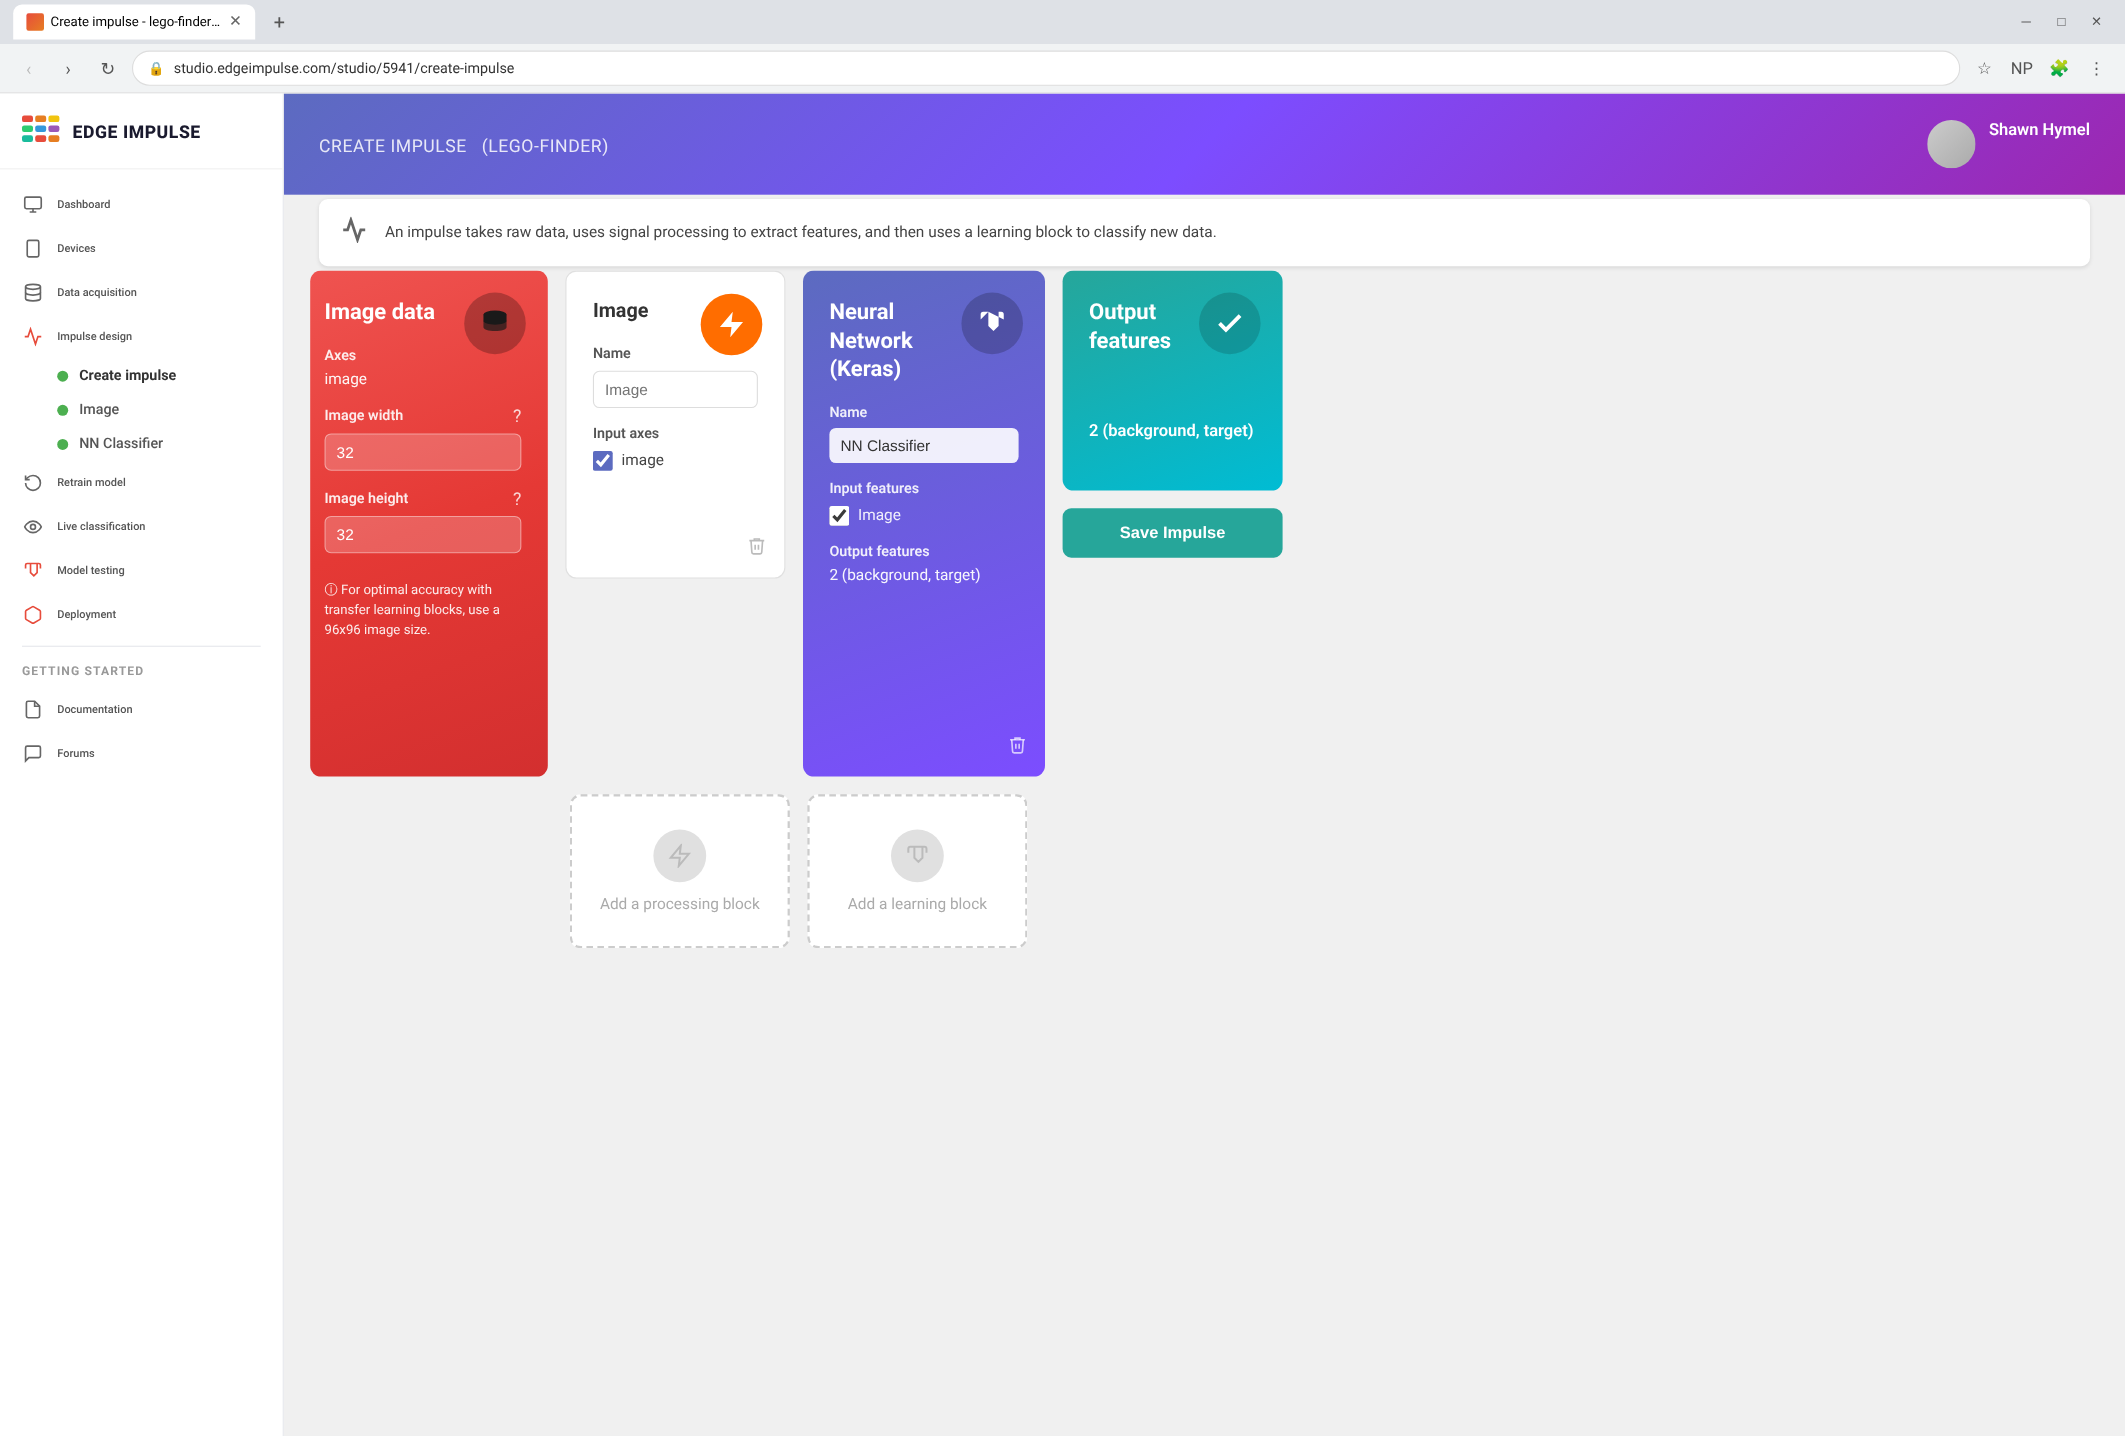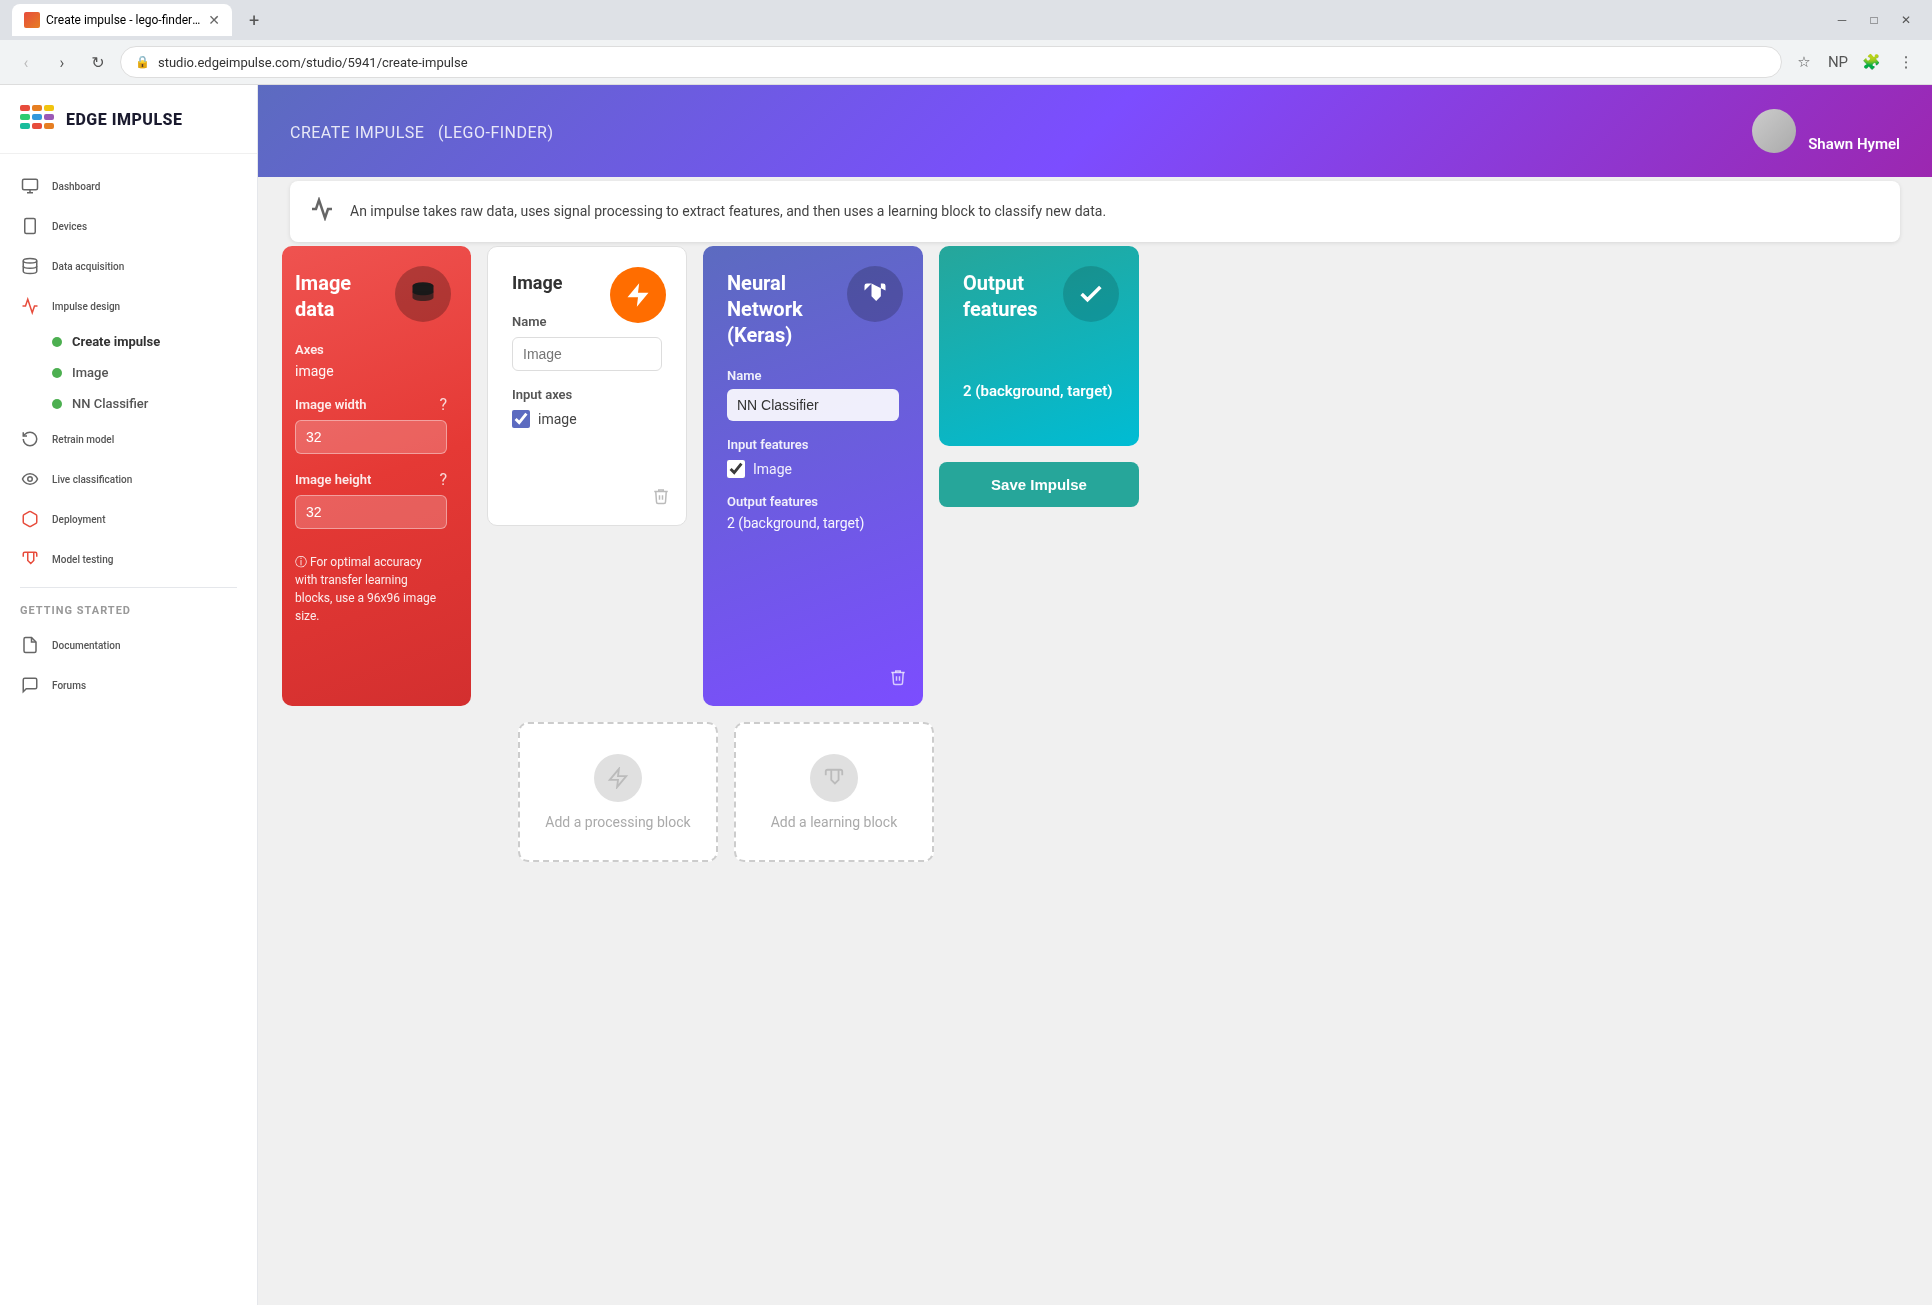--- a/index.html
+++ b/index.html
@@ -43,40 +43,40 @@
     .nav-divider { height: 1px; background: #e5e7eb; margin: 8px 20px; }
     .nav-section-label { padding: 8px 20px; font-size: 11px; font-weight: 700; color: #999; letter-spacing: 1px; }
 
     
     .main-content { flex: 1; display: flex; flex-direction: column; overflow: hidden; }
 
     
     .page-header { background: linear-gradient(135deg, #5c6bc0 0%, #7c4dff 50%, #9c27b0 100%); padding: 24px 32px; display: flex; align-items: center; justify-content: space-between; flex-shrink: 0; }
     .header-title { color: white; font-size: 20px; font-weight: 700; letter-spacing: 0.5px; }
     .header-title span { font-weight: 400; font-size: 16px; opacity: 0.85; }
-    .header-user { display: flex; align-items: flex-end; gap: 12px; color: white; }
+    .header-user { display: flex; align-items: flex-start; gap: 12px; color: white; }
     .avatar { width: 44px; height: 44px; border-radius: 50%; background: #ddd; overflow: hidden; }
     .avatar-placeholder { width: 100%; height: 100%; background: linear-gradient(135deg, #ccc, #aaa); }
     .user-name { font-size: 15px; font-weight: 600; }
 
     
     .info-banner { background: white; margin: 4px 32px; border-radius: 8px; padding: 16px 20px; display: flex; align-items: center; gap: 16px; box-shadow: 0 1px 4px rgba(0,0,0,0.1); flex-shrink: 0; }
     .info-icon { color: #555; font-size: 20px; flex-shrink: 0; }
     .info-text { font-size: 14px; color: #444; line-height: 1.5; }
 
     
     .cards-scroll { flex: 1; overflow-y: auto; padding: 0 24px 24px; }
     .cards-row { display: flex; gap: 16px; align-items: flex-start; flex-wrap: nowrap; }
 
     
     .card { border-radius: 10px; padding: 24px; position: relative; flex-shrink: 0; }
     .card-icon-circle { width: 56px; height: 56px; border-radius: 50%; display: flex; align-items: center; justify-content: center; position: absolute; top: 20px; right: 20px; }
 
     
-    .card-image-data { background: linear-gradient(160deg, #ef5350, #e53935, #d32f2f); color: white; width: 189px; min-height: 460px; padding-left: 13px; }
+    .card-image-data { background: linear-gradient(160deg, #ef5350, #e53935, #d32f2f); color: white; width: 216px; min-height: 460px; padding-left: 13px; }
     .card-image-data .card-icon-circle { background: rgba(0,0,0,0.25); }
     .card-title { font-size: 20px; font-weight: 700; margin-bottom: 20px; padding-right: 60px; line-height: 1.3; }
     .card-label { font-size: 13px; font-weight: 600; margin-bottom: 6px; opacity: 0.9; }
     .card-value { font-size: 14px; margin-bottom: 16px; opacity: 0.95; }
     .card-input { width: 100%; background: rgba(255,255,255,0.2); border: 1px solid rgba(255,255,255,0.4); border-radius: 6px; padding: 8px 10px; color: white; font-size: 14px; margin-bottom: 16px; }
     .card-input::placeholder { color: rgba(255,255,255,0.7); }
     .card-input-row { display: flex; align-items: center; justify-content: space-between; margin-bottom: 6px; }
     .card-help { color: rgba(255,255,255,0.8); font-size: 16px; cursor: pointer; }
     .card-warning { font-size: 12px; color: rgba(255,255,255,0.9); line-height: 1.5; margin-top: 8px; }
     .card-delete { position: absolute; bottom: 16px; right: 16px; color: rgba(255,255,255,0.7); cursor: pointer; font-size: 16px; }
@@ -252,33 +252,33 @@
             <path d="M2 12s3-7 10-7 10 7 10 7-3 7-10 7-10-7-10-7z"></path>
               <circle cx="12" cy="12" r="3"></circle>
           </svg>
         </div>
         <span>Live classification</span>
       </div>
 
       <div class="nav-item">
         <div class="nav-icon">
           <svg width="18" height="18" viewBox="0 0 24 24" fill="none" stroke="#e74c3c" stroke-width="2">
+            <path d="M9 3H5a2 2 0 0 0-2 2v4m6-6h10a2 2 0 0 1 2 2v4M9 3v11l4 4 4-4V3"></path>
+          </svg>
+        </div>
+        <span>Model testing</span>
+      </div>
+
+      <div class="nav-item">
+        <div class="nav-icon">
+          <svg width="18" height="18" viewBox="0 0 24 24" fill="none" stroke="#e74c3c" stroke-width="2">
             <path d="M21 16V8a2 2 0 0 0-1-1.73l-7-4a2 2 0 0 0-2 0l-7 4A2 2 0 0 0 3 8v8a2 2 0 0 0 1 1.73l7 4a2 2 0 0 0 2 0l7-4A2 2 0 0 0 21 16z"></path>
           </svg>
         </div>
         <span>Deployment</span>
-      </div>
-
-      <div class="nav-item">
-        <div class="nav-icon">
-          <svg width="18" height="18" viewBox="0 0 24 24" fill="none" stroke="#e74c3c" stroke-width="2">
-            <path d="M9 3H5a2 2 0 0 0-2 2v4m6-6h10a2 2 0 0 1 2 2v4M9 3v11l4 4 4-4V3"></path>
-          </svg>
-        </div>
-        <span>Model testing</span>
       </div>
 
       <div class="nav-divider"></div>
       <div class="nav-section-label">GETTING STARTED</div>
 
       <div class="nav-item">
         <div class="nav-icon">
           <svg width="18" height="18" viewBox="0 0 24 24" fill="none" stroke="#666" stroke-width="2">
             <path d="M14 2H6a2 2 0 0 0-2 2v16a2 2 0 0 0 2 2h12a2 2 0 0 0 2-2V8z"></path>
               <polyline points="14 2 14 8 20 8"></polyline>

